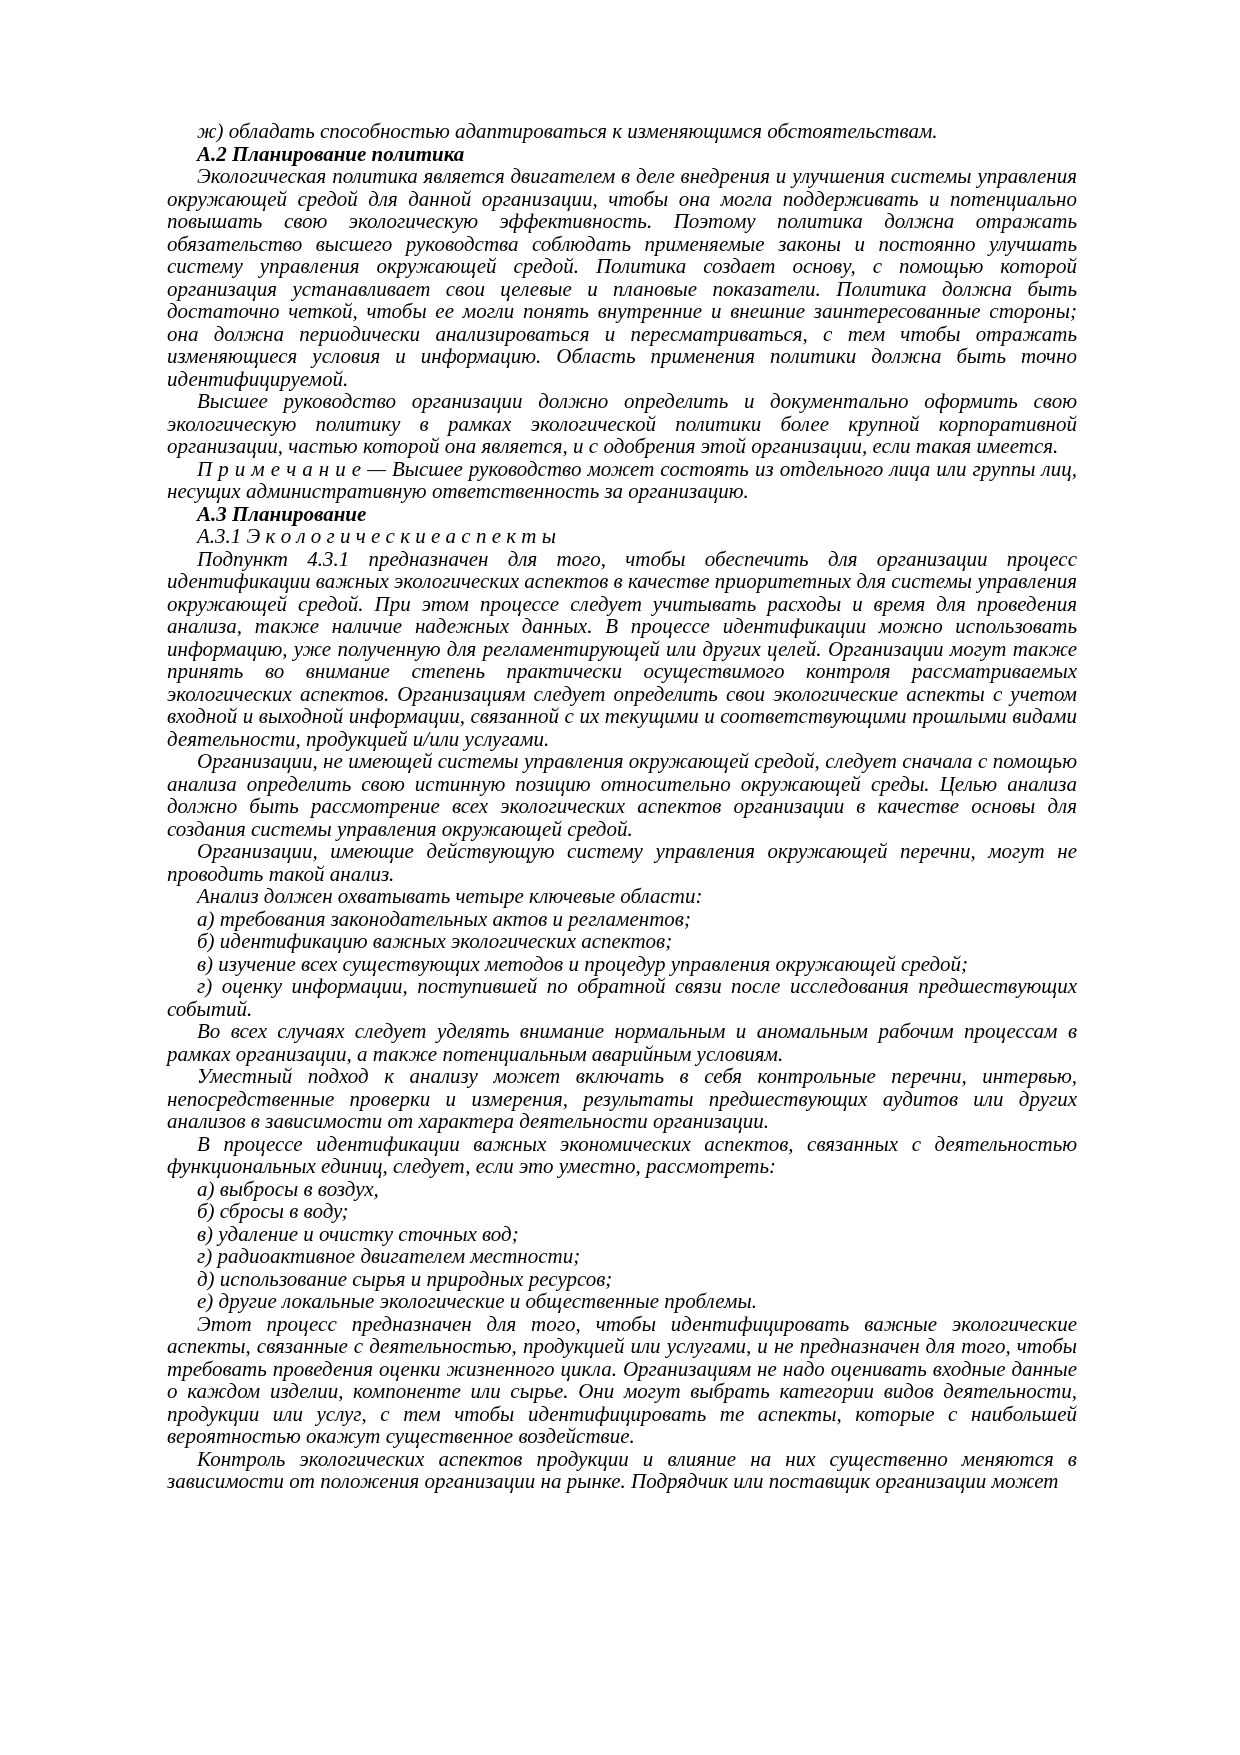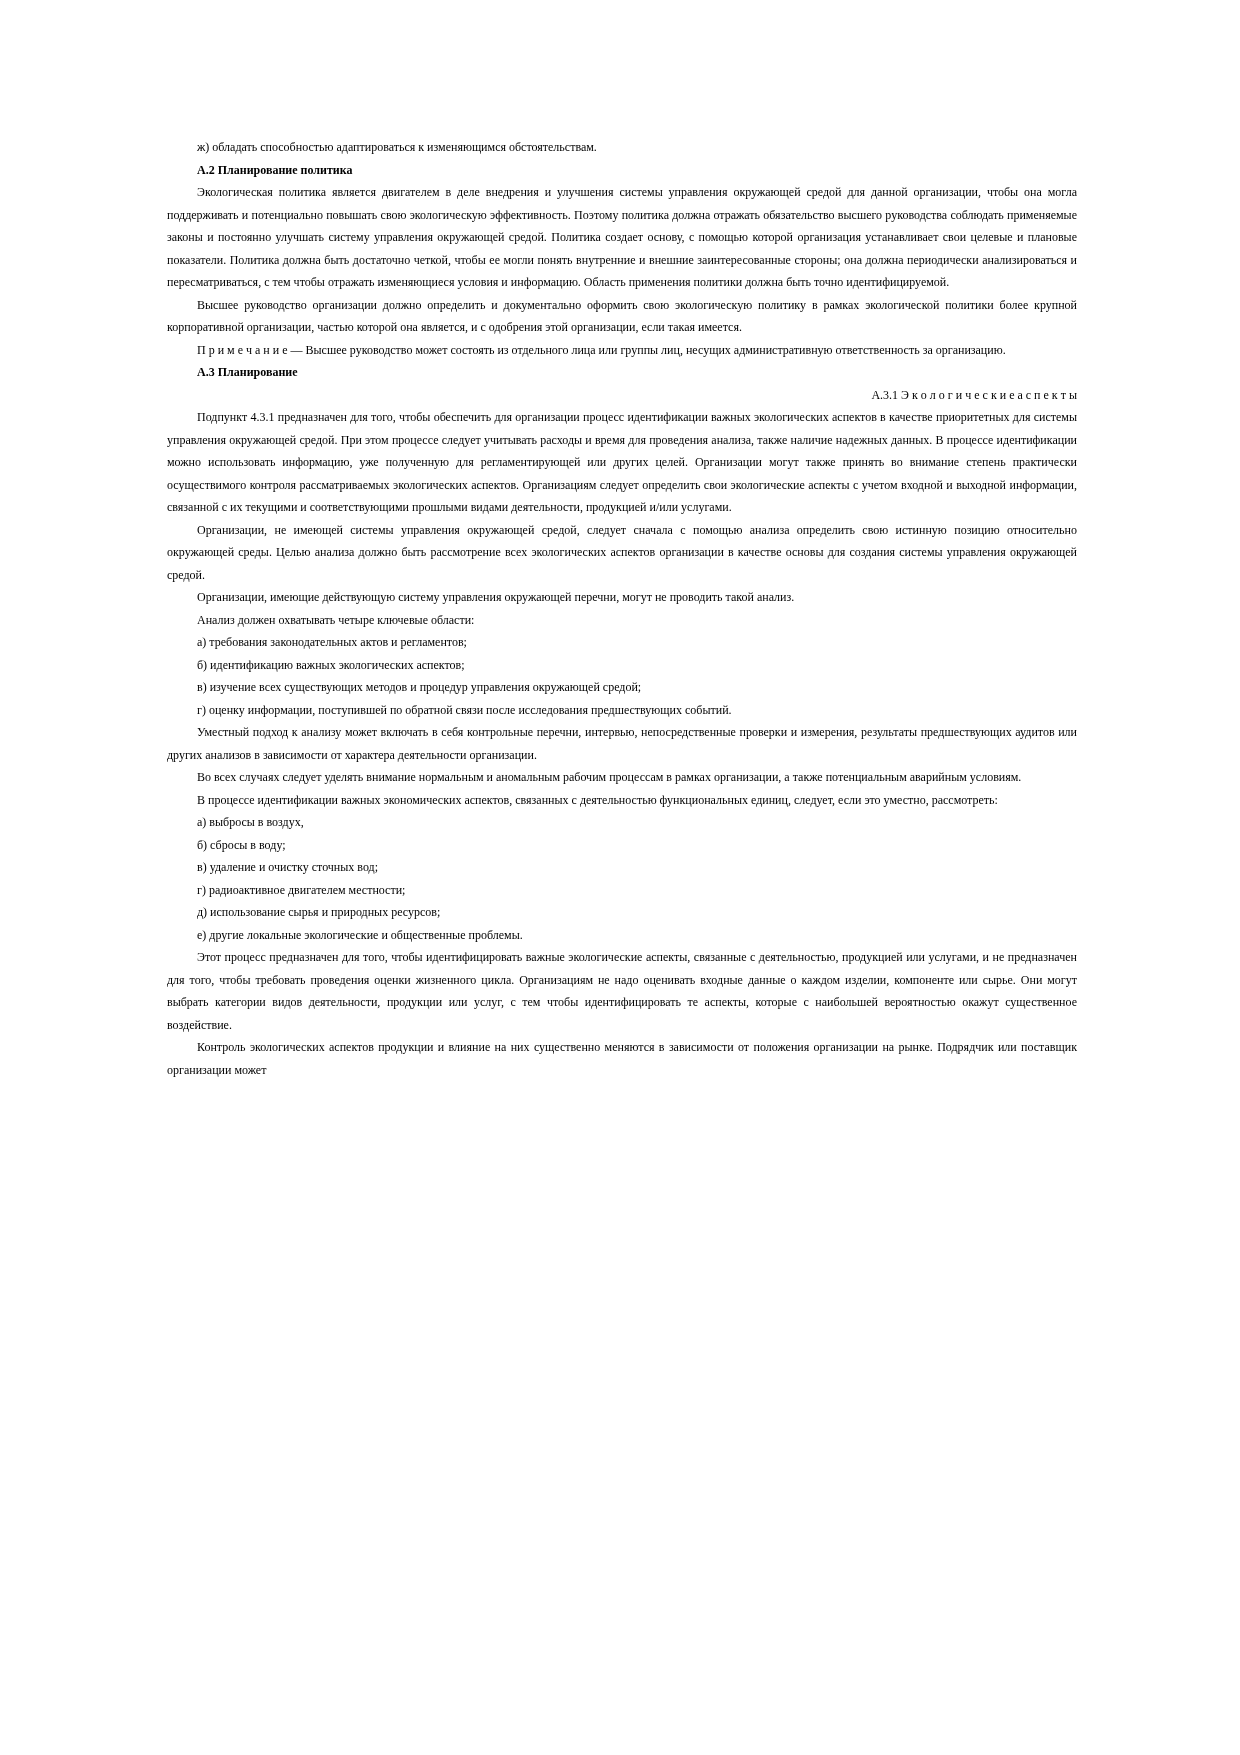--- a/index.html
+++ b/index.html
@@ -9,39 +9,40 @@
   }
   body {
     width: 1240px;
     height: 1755px;
     position: relative;
     overflow: hidden;
   }
   .page {
     position: absolute;
     left: 167px;
-    top: 136px;
+    top: 120px;
     width: 910px;
     color: #000000;
     font-family: "Liberation Serif", "DejaVu Serif", serif;
-    font-size: 12px;
+    font-size: 21px;
     line-height: 22.5px;
     text-align: justify;
+    font-style: italic;
   }
   .page p {
     margin: 0;
     padding: 0;
     text-indent: 30px;
   }
   .page p.heading {
     font-weight: bold;
     text-align: left;
   }
   .page p.subheading {
-    text-align: right;
+    text-align: left;
   }
   .page p.list-item {
     text-align: left;
   }
 </style>
 </head>
 <body>
 
 <div class="page">
     <p class="body">ж) обладать способностью адаптироваться к изменяющимся обстоятельствам.</p>
@@ -52,22 +53,22 @@
     <p class="heading">А.3 Планирование</p>
     <p class="subheading">А.3.1 Э к о л о г и ч е с к и е   а с п е к т ы</p>
     <p class="body">Подпункт 4.3.1 предназначен для того, чтобы обеспечить для организации процесс идентификации важных экологических аспектов в качестве приоритетных для системы управления окружающей средой. При этом процессе следует учитывать расходы и время для проведения анализа, также наличие надежных данных. В процессе идентификации можно использовать информацию, уже полученную для регламентирующей или других целей. Организации могут также принять во внимание степень практически осуществимого контроля рассматриваемых экологических аспектов. Организациям следует определить свои экологические аспекты с учетом входной и выходной информации, связанной с их текущими и соответствующими прошлыми видами деятельности, продукцией и/или услугами.</p>
     <p class="body">Организации, не имеющей системы управления окружающей средой, следует сначала с помощью анализа определить свою истинную позицию относительно окружающей среды. Целью анализа должно быть рассмотрение всех экологических аспектов организации в качестве основы для создания системы управления окружающей средой.</p>
     <p class="body">Организации, имеющие действующую систему управления окружающей перечни, могут не проводить такой анализ.</p>
     <p class="body">Анализ должен охватывать четыре ключевые области:</p>
     <p class="list-item">а) требования законодательных актов и регламентов;</p>
     <p class="list-item">б) идентификацию важных экологических аспектов;</p>
     <p class="list-item">в) изучение всех существующих методов и процедур управления окружающей средой;</p>
     <p class="body">г) оценку информации, поступившей по обратной связи после исследования предшествующих событий.</p>
+    <p class="body">Во всех случаях следует уделять внимание нормальным и аномальным рабочим процессам в рамках организации, а также потенциальным аварийным условиям.</p>
     <p class="body">Уместный подход к анализу может включать в себя контрольные перечни, интервью, непосредственные проверки и измерения, результаты предшествующих аудитов или других анализов в зависимости от характера деятельности организации.</p>
-    <p class="body">Во всех случаях следует уделять внимание нормальным и аномальным рабочим процессам в рамках организации, а также потенциальным аварийным условиям.</p>
     <p class="body">В процессе идентификации важных экономических аспектов, связанных с деятельностью функциональных единиц, следует, если это уместно, рассмотреть:</p>
     <p class="list-item">а) выбросы в воздух,</p>
     <p class="list-item">б) сбросы в воду;</p>
     <p class="list-item">в) удаление и очистку сточных вод;</p>
     <p class="list-item">г) радиоактивное двигателем местности;</p>
     <p class="list-item">д) использование сырья и природных ресурсов;</p>
     <p class="list-item">е) другие локальные экологические и общественные проблемы.</p>
     <p class="body">Этот процесс предназначен для того, чтобы идентифицировать важные экологические аспекты, связанные с деятельностью, продукцией или услугами, и не предназначен для того, чтобы требовать проведения оценки жизненного цикла. Организациям не надо оценивать входные данные о каждом изделии, компоненте или сырье. Они могут выбрать категории видов деятельности, продукции или услуг, с тем чтобы идентифицировать те аспекты, которые с наибольшей вероятностью окажут существенное воздействие.</p>
     <p class="body">Контроль экологических аспектов продукции и влияние на них существенно меняются в зависимости от положения организации на рынке. Подрядчик или поставщик организации может</p>
   </div>

